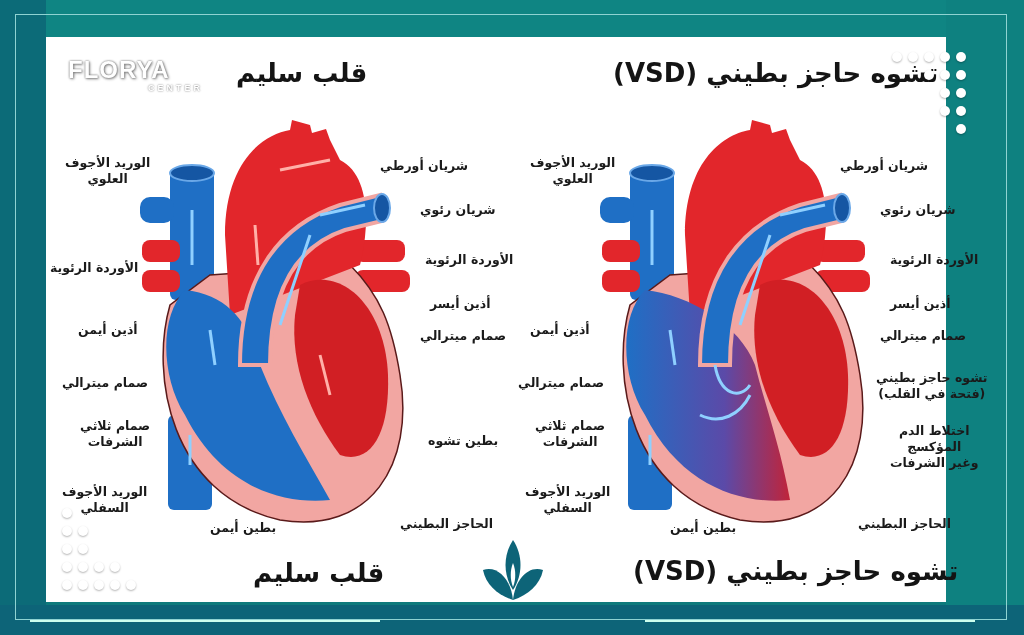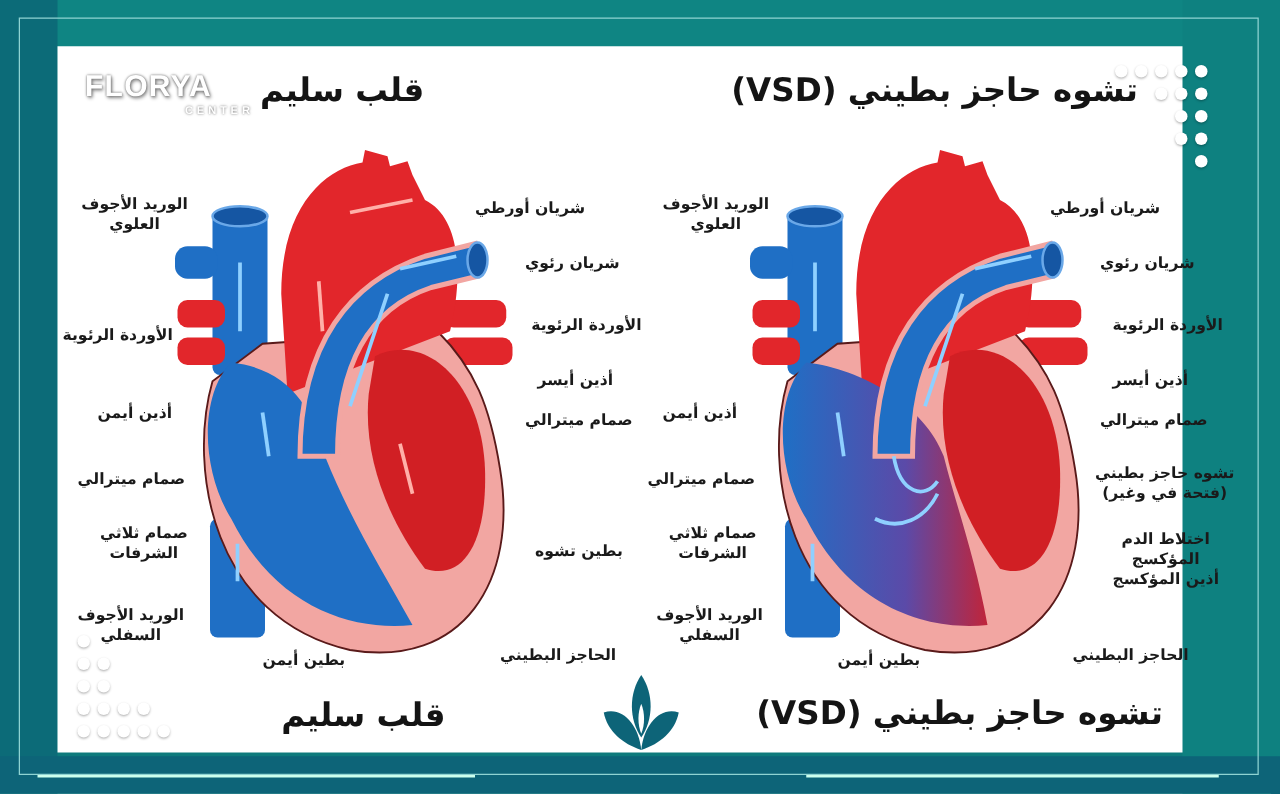--- a/index.html
+++ b/index.html
@@ -3,21 +3,21 @@
 <meta charset="utf-8">
 <style>
   html,body{margin:0;padding:0;}
   body{width:1024px;height:635px;overflow:hidden;position:relative;font-family:"DejaVu Sans",sans-serif;background:#0e7a7c;}
   .frame-top{position:absolute;left:0;top:0;width:1024px;height:40px;background:#0f8583;}
   .frame-left{position:absolute;left:0;top:0;width:46px;height:635px;background:#0c6b78;}
   .frame-right{position:absolute;right:0;top:0;width:78px;height:635px;background:#0e8180;}
   .frame-bottom{position:absolute;left:0;bottom:0;width:1024px;height:30px;background:#0d6478;}
   .frame-line{position:absolute;border:1.5px solid #8fd3d2;left:15px;top:14px;width:992px;height:606px;box-sizing:border-box;border-right-width:1.5px;}
   .panel{position:absolute;left:46px;top:37px;width:900px;height:565px;background:#ffffff;}
-  .title{position:absolute;font-weight:bold;color:#141414;font-size:26px;direction:rtl;white-space:nowrap;}
+  .title{position:absolute;font-weight:bold;color:#141414;font-size:26px;direction:rtl;white-space:nowrap;margin-left:28px;}
   .logo{position:absolute;left:68px;top:56px;}
   .logo .big{font-size:24px;font-weight:bold;letter-spacing:1px;color:#fff;text-shadow:0 0 2px #666,1px 1px 3px #888;font-family:"Liberation Sans",sans-serif;}
   .logo .small{font-size:9px;font-weight:bold;letter-spacing:3px;color:#fff;text-shadow:0 0 2px #666;position:absolute;left:80px;top:27px;font-family:"Liberation Sans",sans-serif;}
   .lbl{position:absolute;font-size:12.5px;font-weight:bold;color:#1a1a1a;direction:rtl;text-align:center;line-height:16px;white-space:nowrap;}
   .dots{position:absolute;}
   .dot{position:absolute;width:10px;height:10px;border-radius:50%;background:#fff;box-shadow:0 1px 2px rgba(0,0,0,.3);}
   .footer-text{position:absolute;left:400px;top:636px;color:#fff;font-size:14px;letter-spacing:4px;font-family:"Liberation Sans",sans-serif;}
   .footer-text b{font-weight:bold;}
   .arrowline{position:absolute;height:1.5px;background:#cfe;top:620px;}
   svg.heart{position:absolute;}
@@ -174,24 +174,24 @@
 الشرفات</div>
 <div class="lbl" style="left:525px;top:484px">الوريد الأجوف
 السفلي</div>
 <div class="lbl" style="left:670px;top:520px">بطين أيمن</div>
 <div class="lbl" style="left:840px;top:158px">شريان أورطي</div>
 <div class="lbl" style="left:880px;top:202px">شريان رئوي</div>
 <div class="lbl" style="left:890px;top:252px">الأوردة الرئوية</div>
 <div class="lbl" style="left:890px;top:296px">أذين أيسر</div>
 <div class="lbl" style="left:880px;top:328px">صمام ميترالي</div>
 <div class="lbl" style="left:876px;top:370px;white-space:pre">تشوه حاجز بطيني
-(فتحة في وغير)</div>
+(فتحة في القلب)</div>
 <div class="lbl" style="left:890px;top:423px;white-space:pre">اختلاط الدم
 المؤكسج
-أذين المؤكسج</div>
+وغير الشرفات</div>
 <div class="lbl" style="left:858px;top:516px">الحاجز البطيني</div>
 
 <svg style="position:absolute;left:478px;top:535px" width="70" height="70" viewBox="0 0 70 70">
   <path d="M35 5 C45 20 45 40 35 55 C25 40 25 20 35 5 Z" fill="#0d6478"></path>
   <path d="M35 28 C38 35 38 45 35 52 C32 45 32 35 35 28 Z" fill="#fff"></path>
   <path d="M5 35 C20 30 33 45 35 65 C20 60 8 50 5 35 Z" fill="#0d6478"></path>
   <path d="M65 35 C50 30 37 45 35 65 C50 60 62 50 65 35 Z" fill="#0d6478"></path>
 </svg>
 
 <div class="arrowline" style="left:30px;width:350px"></div>

